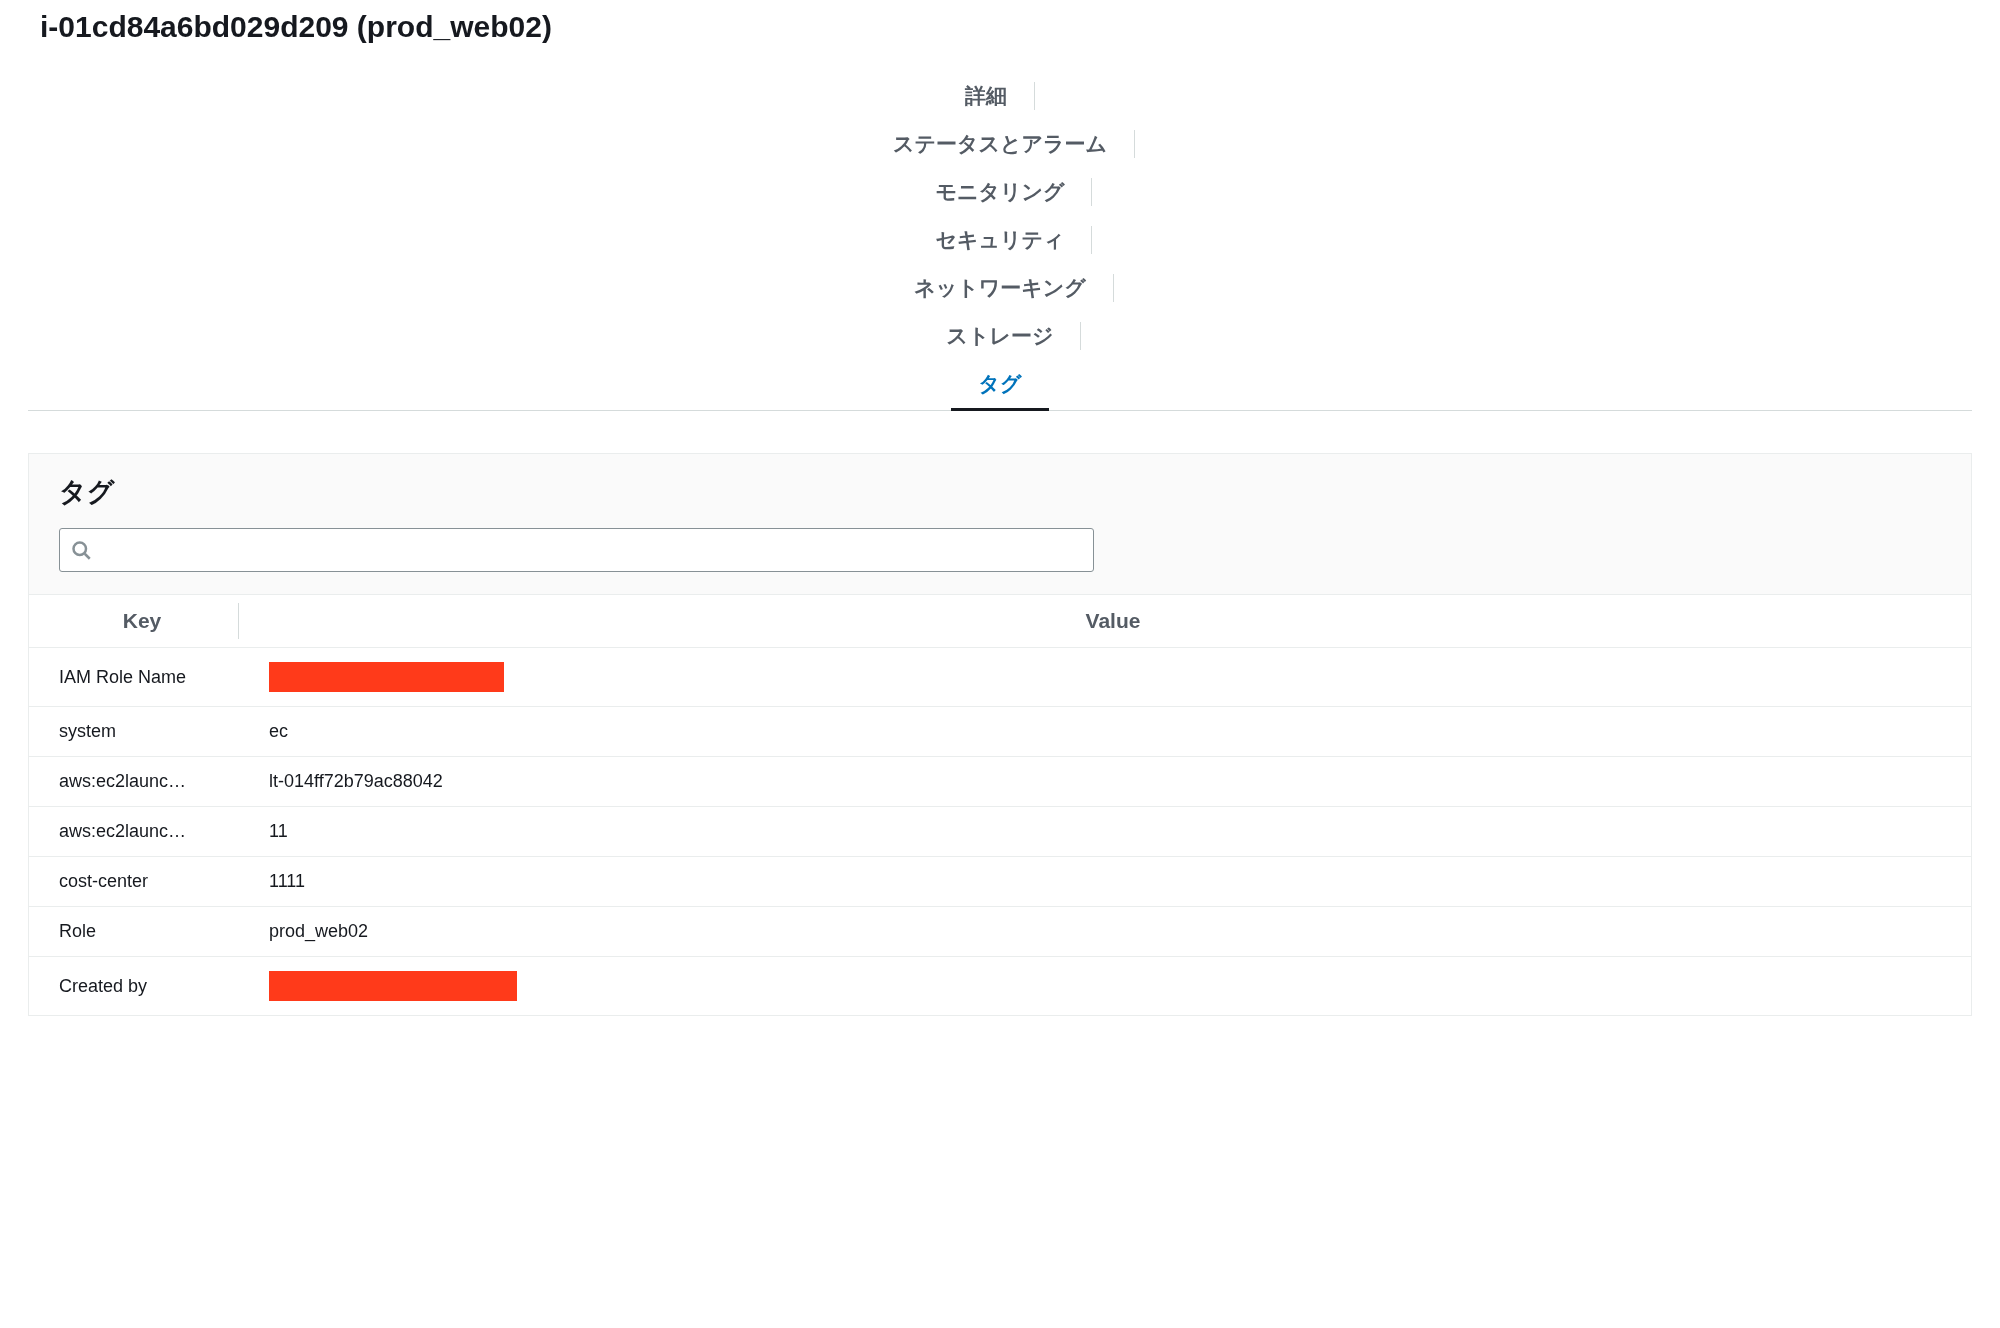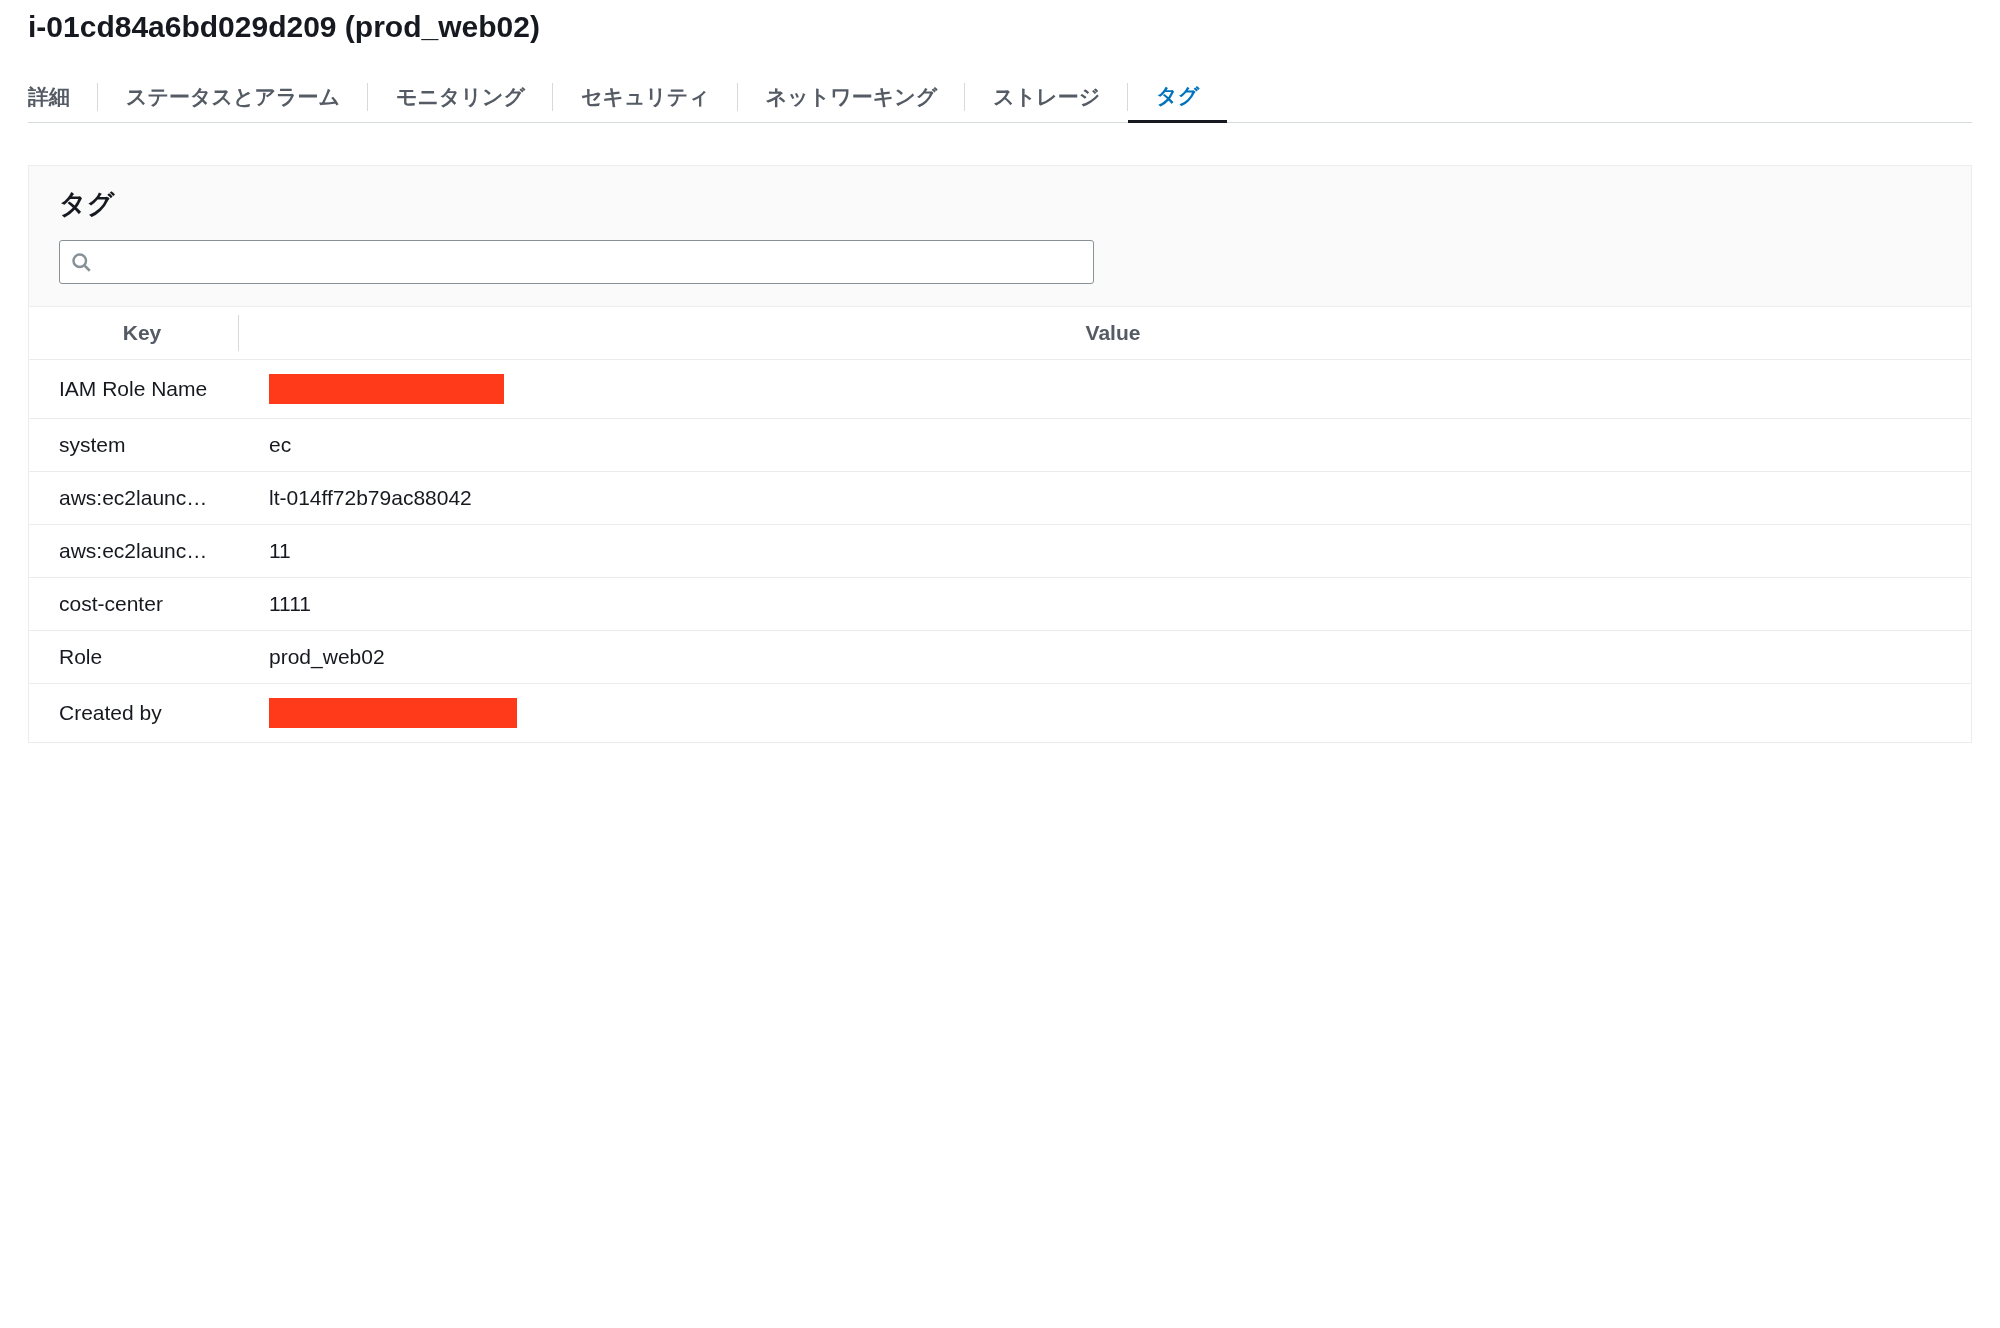--- a/index.html
+++ b/index.html
@@ -10,26 +10,28 @@
       font-size: 21px;
     }
     .page {
       padding: 10px 28px 30px 28px;
     }
     .page-title {
       font-size: 30px;
       font-weight: 700;
       color: #16191f;
       margin-bottom: 28px;
+      margin-left: 12px;
     }
     .tabs {
       display: flex;
       align-items: center;
       border-bottom: 1px solid #d5dbdb;
       gap: 0;
+      flex-direction: column;
     }
     .tab {
       padding: 10px 28px;
       font-size: 21px;
       color: #545b64;
       cursor: pointer;
       font-weight: 700;
       position: relative;
       white-space: nowrap;
     }
@@ -109,21 +111,21 @@
       position: absolute;
       right: 0;
       top: 15%;
       height: 70%;
       width: 1px;
       background: #d5dbdb;
     }
     .table td {
       padding: 14px 14px 14px 30px;
       border-bottom: 1px solid #eaeded;
-      font-size: 21px;
+      font-size: 18px;
       color: #16191f;
       vertical-align: middle;
     }
     .table tr:last-child td { border-bottom: none; }
     .key-cell {
       white-space: nowrap;
       overflow: hidden;
       text-overflow: ellipsis;
       max-width: 210px;
     }

